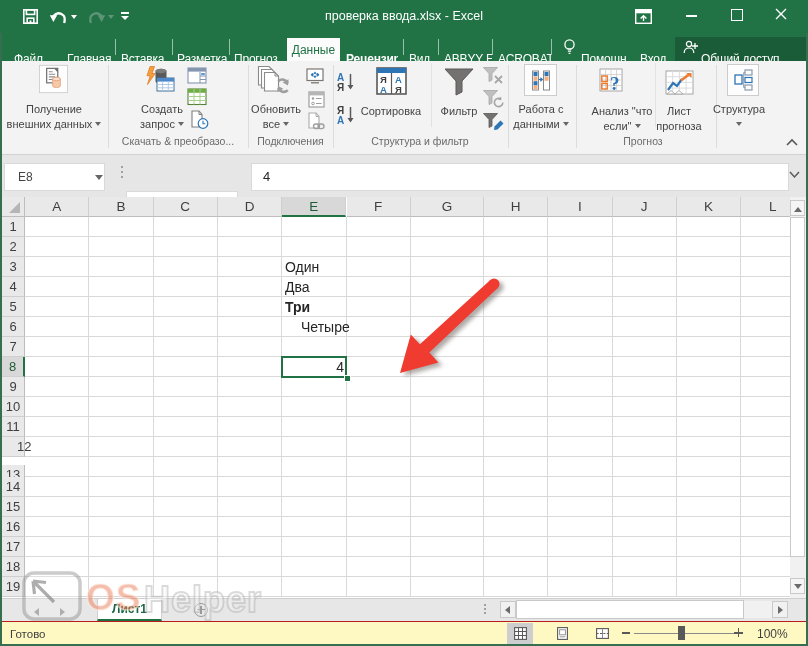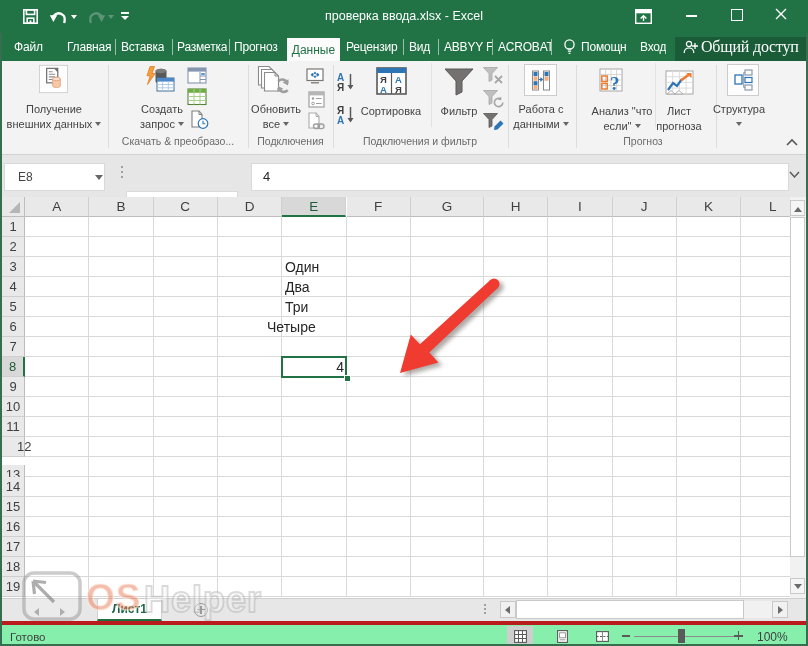--- a/index.html
+++ b/index.html
@@ -1,40 +1,40 @@
 <!DOCTYPE html>
 <html><head>
 <meta charset="utf-8">
 <style>
   html,body{margin:0;padding:0;}
   body{width:808px;height:646px;overflow:hidden;font-family:"Liberation Sans",sans-serif;position:relative;background:#fff;}
   .abs{position:absolute;}
   
   #titlebar{left:0;top:0;width:808px;height:33px;background:#217346;}
   #tabrow{left:0;top:33px;width:808px;height:28px;background:#217346;}
-  .tab{position:absolute;top:0;height:28px;line-height:28px;color:#fff;font-size:12px;letter-spacing:-0.2px;white-space:nowrap;overflow:hidden;}
+  .tab{position:absolute;top:12px;height:28px;line-height:28px;color:#fff;font-size:12px;letter-spacing:-0.2px;white-space:nowrap;overflow:hidden;}
   .tabsep{position:absolute;top:6px;height:16px;width:1px;background:rgba(255,255,255,.55);}
   #activetab{position:absolute;left:287px;top:5px;width:53px;height:23px;background:#fbfbfb;color:#217346;font-size:12px;text-align:center;line-height:24px;}
   
   #ribbon{left:0;top:61px;width:808px;height:94px;background:#f3f3f3;border-bottom:1px solid #d2d2d2;box-sizing:border-box;}
   .gsep{position:absolute;top:4px;bottom:6px;width:1px;background:#dcdcdc;}
   .rlabel{position:absolute;font-size:11px;color:#444;text-align:center;white-space:nowrap;}
   .glabel{position:absolute;top:74px;font-size:10.5px;color:#6a6a6a;text-align:center;white-space:nowrap;}
   .caret{display:inline-block;width:0;height:0;border-left:3px solid transparent;border-right:3px solid transparent;border-top:4px solid #666;vertical-align:2px;}
   
   #fbar{left:0;top:155px;width:808px;height:42px;background:#e6e6e6;}
   .fbox{position:absolute;top:8px;height:28px;background:#fff;border:1px solid #d9d9d9;box-sizing:border-box;}
   
   #sheet{left:2px;top:197px;width:804px;height:401px;background:#fff;}
   .colh{position:absolute;top:0;height:20px;background:#e9e9e9;border-right:1px solid #cfcfcf;border-bottom:1px solid #bdbdbd;box-sizing:border-box;font-size:13.5px;color:#3f3f3f;text-align:center;line-height:19px;}
   .rowh{position:absolute;left:0;width:23px;height:20px;background:#e9e9e9;border-right:1px solid #bdbdbd;border-bottom:1px solid #cfcfcf;box-sizing:border-box;font-size:13px;color:#3f3f3f;text-align:center;line-height:20px;}
   .ctext{position:absolute;font-size:14px;color:#262626;height:20px;line-height:20px;white-space:nowrap;}
   
   #tabstrip{left:0;top:598px;width:808px;height:23px;background:#e7e7e7;border-top:1px solid #cfcfcf;box-sizing:border-box;}
-  #statusbar{left:0;top:621px;width:808px;height:23px;background:#86efac;border-top:4px solid #b91c1c;box-sizing:border-box;font-size:11.5px;color:#3f3f3f;}
+  #statusbar{left:0;top:621px;width:808px;height:23px;background:#fef9c3;border-top:1px solid #b91c1c;box-sizing:border-box;font-size:11.5px;color:#3f3f3f;}
   
   #frameL{left:0;top:33px;width:2px;height:613px;background:#356f4f;}
   #frameR{left:806px;top:33px;width:2px;height:613px;background:#356f4f;}
   #frameB{left:0;top:644px;width:808px;height:2px;background:#356f4f;}
 </style>
 </head>
 <body>
 <div class="abs" id="titlebar">
 
   <svg class="abs" style="left:23px;top:9px" width="15" height="15" viewBox="0 0 15 15">
@@ -76,42 +76,42 @@
 <div class="abs" id="tabrow">
   <div class="tab" style="left:14px;">Файл</div>
   <div class="tab" style="left:67px;">Главная</div>
   <div class="tabsep" style="left:115px;"></div>
   <div class="tab" style="left:121px;">Вставка</div>
   <div class="tabsep" style="left:172px;"></div>
   <div class="tab" style="left:177px;width:50px;">Разметка</div>
   <div class="tabsep" style="left:229px;"></div>
   <div class="tab" style="left:234px;width:49px;">Прогноз</div>
   <div id="activetab">Данные</div>
-  <div class="tab" style="left:346px;width:52px;">Рецензир</div>
+  <div class="tab" style="left:346px;width:52px;font-weight:bold;">Рецензир</div>
   <div class="tabsep" style="left:403px;"></div>
   <div class="tab" style="left:409px;">Вид</div>
   <div class="tabsep" style="left:438px;"></div>
   <div class="tab" style="left:444px;width:48px;">ABBYY Fir</div>
   <div class="tabsep" style="left:492px;"></div>
   <div class="tab" style="left:498px;width:53px;">ACROBAT</div>
   <div class="tabsep" style="left:551px;"></div>
 
   <svg class="abs" style="left:563px;top:6px" width="13" height="17" viewBox="0 0 13 17">
     <circle cx="6.5" cy="5.5" r="4.6" fill="none" stroke="#fff" stroke-width="1.3"></circle>
     <path d="M4.7 10 L8.3 10 M4.9 12.2 L8.1 12.2 M5.6 14.4 L7.4 14.4" stroke="#fff" stroke-width="1.2"></path>
   </svg>
   <div class="tab" style="left:581px;">Помощн</div>
   <div class="tab" style="left:640px;">Вход</div>
   <div class="abs" style="left:675px;top:4px;width:131px;height:24px;background:#1a5c38;"></div>
   <svg class="abs" style="left:683px;top:7px" width="15" height="14" viewBox="0 0 15 14">
     <circle cx="6" cy="4" r="2.6" fill="none" stroke="#fff" stroke-width="1.2"></circle>
     <path d="M1.2 13 Q1.2 8 6 8 Q10.8 8 10.8 13" fill="none" stroke="#fff" stroke-width="1.2"></path>
     <path d="M12 3 L12 9 M9 6 L15 6" stroke="#fff" stroke-width="1.3"></path>
   </svg>
-  <div class="tab" style="left:701px;font-size:16px;font-family:Liberation Serif, serif;">Общий доступ</div>
+  <div class="tab" style="left:701px;font-size:12px;">Общий доступ</div>
 </div>
 <div class="abs" id="ribbon">
   <div class="gsep" style="left:108px"></div>
   <div class="gsep" style="left:248px"></div>
   <div class="gsep" style="left:333px"></div>
   <div class="gsep" style="left:508px"></div>
   <div class="gsep" style="left:576px"></div>
   <div class="gsep" style="left:716px"></div>
   <div class="abs" style="left:431px;top:2px;width:1px;height:64px;background:#e2e2e2;"></div>
   <div class="abs" style="left:655px;top:2px;width:1px;height:64px;background:#e2e2e2;"></div>
@@ -226,21 +226,21 @@
   </svg>
   <svg class="abs" style="left:483px;top:29px" width="21" height="19" viewBox="0 0 21 19">
     <path d="M0.5 0.5 L14.5 0.5 L9 6.5 L9 13 L6 14.5 L6 6.5 Z" fill="#bfbfbf" stroke="#a6a6a6" stroke-width="0.8"></path>
     <path d="M18 9 a4.2 4.2 0 1 0 1.8 3.4" fill="none" stroke="#a6a6a6" stroke-width="1.6"></path>
     <path d="M18.2 6.5 L18.3 10.3 L14.8 9.8 Z" fill="#a6a6a6"></path>
   </svg>
   <svg class="abs" style="left:483px;top:52px" width="22" height="18" viewBox="0 0 22 18">
     <path d="M0.5 0.5 L14.5 0.5 L9 6.5 L9 13 L6 14.5 L6 6.5 Z" fill="#767171" stroke="#595959" stroke-width="0.8"></path>
     <path d="M11.5 13.5 L17.5 7.5 L20.5 10.5 L14.5 16.5 L11 17 Z" fill="#2e75b6"></path>
   </svg>
-  <div class="glabel" style="left:340px;width:160px;">Подключения и фильтр</div>
+  <div class="glabel" style="left:340px;width:160px;">Структура и фильтр</div>
 
   <svg class="abs" style="left:524px;top:3px" width="33" height="32" viewBox="0 0 33 32">
     <rect x="0.5" y="0.5" width="32" height="31" fill="#fdfdfd" stroke="#ccc"></rect>
     <rect x="8.5" y="7" width="6" height="19" fill="#fff" stroke="#8a8a8a" stroke-width="1"></rect>
     <rect x="9.5" y="8" width="4" height="4.2" fill="#2e75b6"></rect>
     <rect x="9.5" y="12.6" width="4" height="4.2" fill="#f4b183"></rect>
     <rect x="9.5" y="17.2" width="4" height="4.2" fill="#2e75b6"></rect>
     <rect x="9.5" y="21.4" width="4" height="3.6" fill="#f4b183"></rect>
     <rect x="19.5" y="7" width="6" height="19" fill="#fff" stroke="#8a8a8a" stroke-width="1"></rect>
     <rect x="20.5" y="8" width="4" height="4.2" fill="#2e75b6"></rect>
@@ -354,22 +354,22 @@
   <div class="abs" style="left:343.5px;top:20px;width:1px;height:380px;background:#d9d9d9;"></div>
   <div class="abs" style="left:407.8px;top:20px;width:1px;height:380px;background:#d9d9d9;"></div>
   <div class="abs" style="left:481.0px;top:20px;width:1px;height:380px;background:#d9d9d9;"></div>
   <div class="abs" style="left:545.3px;top:20px;width:1px;height:380px;background:#d9d9d9;"></div>
   <div class="abs" style="left:609.5px;top:20px;width:1px;height:380px;background:#d9d9d9;"></div>
   <div class="abs" style="left:673.8px;top:20px;width:1px;height:380px;background:#d9d9d9;"></div>
   <div class="abs" style="left:738.0px;top:20px;width:1px;height:380px;background:#d9d9d9;"></div>
 
   <div class="ctext" style="left:283px;top:60px;">Один</div>
   <div class="ctext" style="left:283px;top:80px;">Два</div>
-  <div class="ctext" style="left:283px;top:100px;">Три</div>
-  <div class="ctext" style="left:265px;top:120px;">Четыре</div>
+  <div class="ctext" style="left:283px;top:100px;font-weight:bold;">Три</div>
+  <div class="ctext" style="left:299px;top:120px;">Четыре</div>
   <div class="ctext" style="left:280px;top:160px;width:62px;text-align:right;">4</div>
 
   <div class="abs" style="left:279px;top:159px;width:66px;height:22px;border:2px solid #217346;background:transparent;box-sizing:border-box;"></div>
   <div class="abs" style="left:342px;top:178px;width:5px;height:5px;background:#217346;border:1px solid #fff;"></div>
 
   <svg class="abs" style="left:384px;top:77px;filter:drop-shadow(4px 3px 2px rgba(110,100,95,.55));" width="125" height="110" viewBox="0 0 125 110">
     <circle cx="108" cy="10" r="5.5" fill="#f03b30"></circle>
     <path d="M104.3 5.9 L33.9 70.3 L24.8 60.4 L14 99 L52.4 88.4 L43.3 78.5 L111.7 14.1 Z" fill="#f03b30"></path>
   </svg>
 

